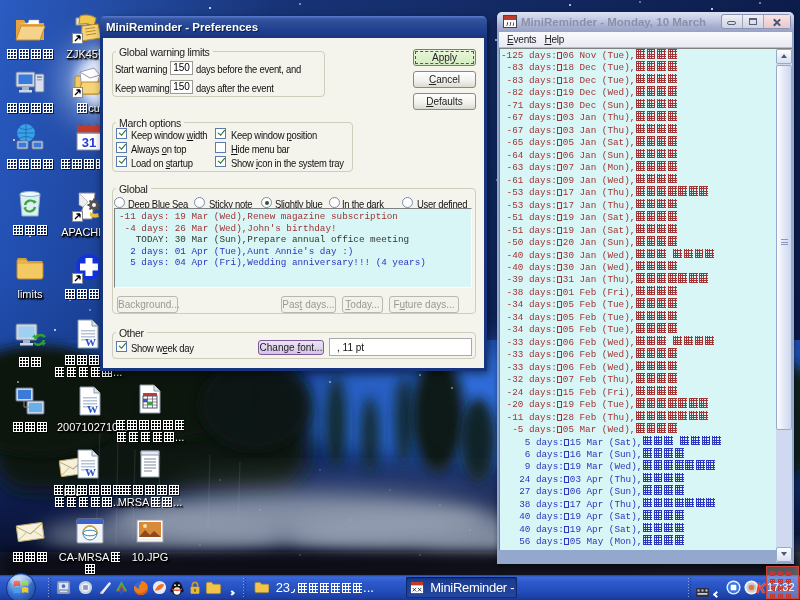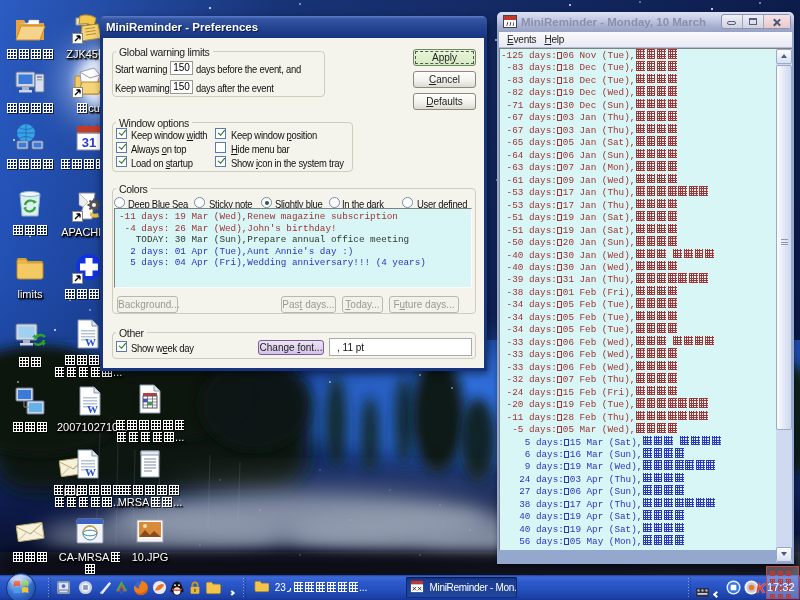--- a/index.html
+++ b/index.html
@@ -95,21 +95,21 @@
 
 
 #taskbar{position:absolute;left:0;top:575px;width:800px;height:25px;
  background:linear-gradient(#1e3f9f 0%,#3d6ad8 8%,#2c58cb 30%,#2450bd 60%,#1c40a4 90%,#15369a 100%);}
 #orb{position:absolute;left:5px;top:-3px;width:30px;height:30px;}
 .tsep{position:absolute;top:3px;width:3px;height:19px;
  background:repeating-linear-gradient(0deg,rgba(255,255,255,0.45) 0 1px,transparent 1px 3px) 0 0/1px 100% no-repeat,
  repeating-linear-gradient(0deg,rgba(10,20,80,0.5) 0 1px,transparent 1px 3px) 2px 0/1px 100% no-repeat;}
 .qi{position:absolute;top:5px;width:16px;height:16px;}
 
-.tbtn{position:absolute;top:2px;height:21px;color:#fff;font-size:10px;white-space:nowrap;overflow:hidden;
+.tbtn{position:absolute;top:2px;height:21px;color:#fff;font-size:13px;white-space:nowrap;overflow:hidden;
  padding:3px 0 0 4px;border-radius:2px;}
 .tbtn svg{vertical-align:-2px;margin-right:3px;}
 .tbtn.on{background:linear-gradient(#1a3a8e,#23479f);box-shadow:inset 0 1px 2px rgba(0,0,20,0.55),inset 0 0 0 1px #12307a;}
 .ti{position:absolute;top:5px;}
 #clock{position:absolute;left:767px;top:6px;color:#fff;font-size:11px;z-index:3;}
 #stamp{position:absolute;left:766px;top:-9px;width:33px;height:33px;background:rgba(255,235,235,0.3);
  border:1px solid #cc4438;padding:1px;line-height:8px;z-index:2;}
 .srow{height:7.5px;}
 
 .bx{display:inline-block;width:5px;height:7px;border:1px solid currentColor;vertical-align:-1px;margin:0 0.5px;}
@@ -547,36 +547,36 @@
   <div class="lab" style="left:93px;top:25px;">days before the event, and</div>
   <div class="lab" style="left:12px;top:44px;">Keep warning</div>
   <div class="inp" style="left:67px;top:42px;">150</div>
   <div class="lab" style="left:93px;top:44px;">days after the event</div>
 
   <div class="xbtn apply" style="left:310px;top:11px;">Apply</div>
   <div class="xbtn" style="left:310px;top:33px;"><u>C</u>ancel</div>
   <div class="xbtn" style="left:310px;top:55px;"><u>D</u>efaults</div>
 
   <div class="gb" style="left:9px;top:84px;width:241px;height:50px;"></div>
-      <div class="gbl" style="left:13px;top:79px;">Window options</div>
+      <div class="gbl" style="left:13px;top:79px;">March options</div>
   <div class="cb" style="left:13px;top:90px;"></div>
       <div class="lab" style="left:28px;top:91px;">Keep window <u>w</u>idth</div>
   <div class="cb" style="left:112px;top:90px;"></div>
       <div class="lab" style="left:128px;top:91px;">Keep window <u>p</u>osition</div>
   <div class="cb" style="left:13px;top:104px;"></div>
       <div class="lab" style="left:28px;top:105px;">Always <u>o</u>n top</div>
   <div class="cb e" style="left:112px;top:104px;"></div>
       <div class="lab" style="left:128px;top:105px;"><u>H</u>ide menu bar</div>
   <div class="cb" style="left:13px;top:118px;"></div>
       <div class="lab" style="left:28px;top:119px;">Load on <u>s</u>tartup</div>
   <div class="cb" style="left:112px;top:118px;"></div>
       <div class="lab" style="left:128px;top:119px;">Show <u>i</u>con in the system tray</div>
 
   <div class="gb" style="left:9px;top:150px;width:364px;height:126px;"></div>
-      <div class="gbl" style="left:13px;top:145px;">Colors</div>
+      <div class="gbl" style="left:13px;top:145px;">Global</div>
   <div class="rd" style="left:11px;top:159px;"></div>
       <div class="lab" style="left:25px;top:160px;">Deep Blue Sea</div>
   <div class="rd" style="left:91px;top:159px;"></div>
       <div class="lab" style="left:106px;top:160px;">Sticky note</div>
   <div class="rd sel" style="left:158px;top:159px;"></div>
       <div class="lab" style="left:172px;top:160px;">Slightly blue</div>
   <div class="rd" style="left:226px;top:159px;"></div>
       <div class="lab" style="left:239px;top:160px;">In the dark</div>
   <div class="rd" style="left:299px;top:159px;"></div>
       <div class="lab" style="left:314px;top:160px;">User defined</div>

